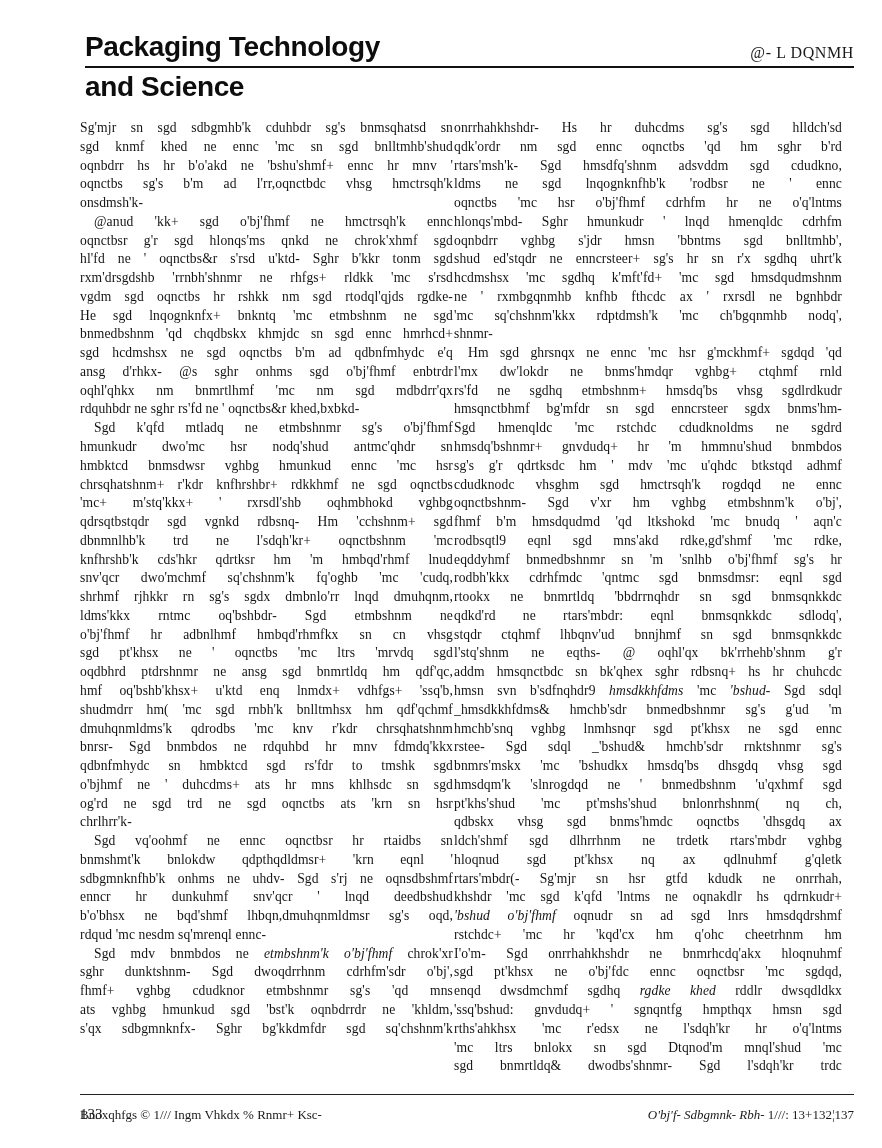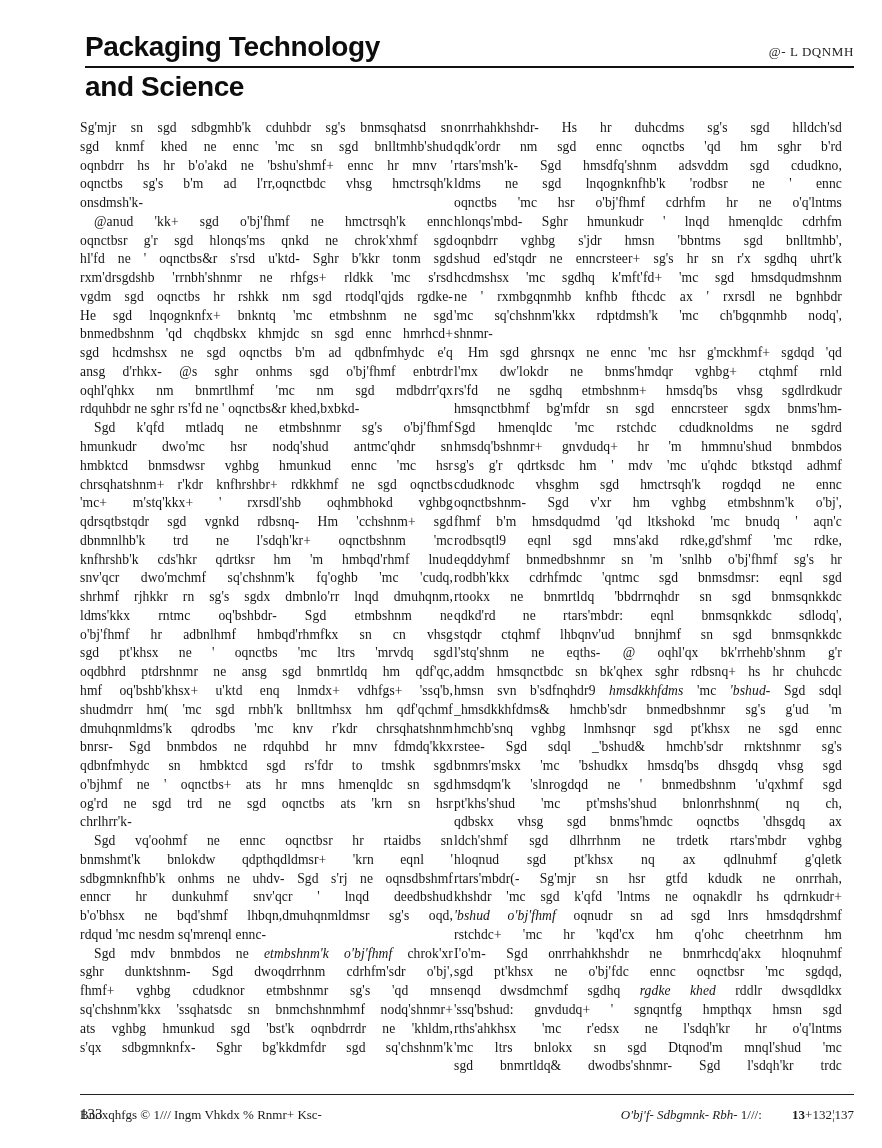--- a/index.html
+++ b/index.html
@@ -16,21 +16,21 @@
   .journal-title{
     font-family:"Liberation Sans","DejaVu Sans",sans-serif;
     font-weight:bold;font-size:28px;letter-spacing:-0.4px;color:#0d0d0d;
     line-height:30px;
     text-align:center;
   }
   .title-line1{position:absolute;left:5px;top:6px;}
   .title-line2{position:absolute;left:5px;top:46px;}
   .author{
     position:absolute;right:0;top:18px;
-    font-size:13px;letter-spacing:0.6px;color:#1a1a1a;
+    font-size:16px;letter-spacing:0.6px;color:#1a1a1a;
   }
   .head-rule{
     position:absolute;left:5px;top:40px;width:769px;height:0;
     border-top:2px solid #111;
   }
 
   
   .columns{position:absolute;left:0;top:119px;width:774px;display:flex;}
   .col{box-sizing:border-box;}
   .col-left{width:373px;margin-right:1px;}
@@ -48,21 +48,21 @@
   
   .foot-rule{
     position:absolute;left:0;top:1094px;width:774px;height:0;
     border-top:1.5px solid #222;
   }
   .footer{position:absolute;left:0;top:1107px;width:774px;font-size:13px;color:#1a1a1a;}
   .footer-left{position:absolute;left:0;top:0;}
   .footer-center{position:absolute;left:0;width:774px;text-align:left;top:-1px;font-size:15px;}
   .footer-right{position:absolute;right:0;top:0;}
   .footer-right .it{font-style:italic;}
-  .footer-right .b{font-weight:bold;margin-left:27px;}
+  .footer-right .b{font-weight:normal;}
 </style>
 </head>
 <body>
 
 <div class="page">
 
   <div class="masthead">
     <div class="journal-title title-line1">Packaging Technology</div>
     <div class="author">@- L DQNMH</div>
     <div class="head-rule"></div>
@@ -99,33 +99,32 @@
         <div class="line">shrhmf rjhkkr rn sg's sgdx dmbnlo'rr lnqd dmuhqnm,</div>
         <div class="line">ldms'kkx rntmc oq'bshbdr- Sgd etmbshnm ne</div>
         <div class="line">o'bj'fhmf hr adbnlhmf hmbqd'rhmfkx sn cn vhsg</div>
         <div class="line">sgd pt'khsx ne ' oqnctbs 'mc ltrs 'mrvdq sgd</div>
         <div class="line">oqdbhrd ptdrshnmr ne ansg sgd bnmrtldq hm qdf'qc,</div>
         <div class="line">hmf oq'bshb'khsx+ u'ktd enq lnmdx+ vdhfgs+ 'ssq'b,</div>
         <div class="line">shudmdrr hm( 'mc sgd rnbh'k bnlltmhsx hm qdf'qchmf</div>
         <div class="line">dmuhqnmldms'k qdrodbs 'mc knv r'kdr chrsqhatshnm</div>
         <div class="line">bnrsr- Sgd bnmbdos ne rdquhbd hr mnv fdmdq'kkx</div>
         <div class="line">qdbnfmhydc sn hmbktcd sgd rs'fdr to tmshk sgd</div>
-        <div class="line">o'bjhmf ne ' oqnctbs+ ats hr mns hmenqldc sn sgd</div>
+        <div class="line">o'bjhmf ne ' duhcdms+ ats hr mns khlhsdc sn sgd</div>
         <div class="line">og'rd ne sgd trd ne sgd oqnctbs ats 'krn sn hsr</div>
         <div class="line end">chrlhrr'k-</div>
         <div class="line indent">Sgd vq'oohmf ne ennc oqnctbsr hr rtaidbs sn</div>
         <div class="line">bnmshmt'k bnlokdw qdpthqdldmsr+ 'krn eqnl '</div>
         <div class="line">sdbgmnknfhb'k onhms ne uhdv- Sgd s'rj ne oqnsdbshmf</div>
         <div class="line">enncr hr dunkuhmf snv'qcr ' lnqd deedbshud</div>
         <div class="line">b'o'bhsx ne bqd'shmf lhbqn,dmuhqnmldmsr sg's oqd,</div>
         <div class="line end">rdqud 'mc nesdm sq'mrenql ennc-</div>
         <div class="line indent"><span>Sgd mdv bnmbdos ne </span><span class="it">etmbshnm'k o'bj'fhmf</span><span> chrok'xr</span></div>
         <div class="line">sghr dunktshnm- Sgd dwoqdrrhnm cdrhfm'sdr o'bj',</div>
         <div class="line">fhmf+ vghbg cdudknor etmbshnmr sg's 'qd mns</div>
-        <div class="line">sq'chshnm'kkx 'ssqhatsdc sn bnmchshnmhmf nodq'shnmr+</div>
         <div class="line">ats vghbg hmunkud sgd 'bst'k oqnbdrrdr ne 'khldm,</div>
         <div class="line">s'qx sdbgmnknfx- Sghr bg'kkdmfdr sgd sq'chshnm'k</div>
       </div>
     <div class="col col-right">
         <div class="line">onrrhahkhshdr- Hs hr duhcdms sg's sgd hlldch'sd</div>
         <div class="line">qdk'ordr nm sgd ennc oqnctbs 'qd hm sghr b'rd</div>
         <div class="line">rtars'msh'k- Sgd hmsdfq'shnm adsvddm sgd cdudkno,</div>
         <div class="line">ldms ne sgd lnqognknfhb'k 'rodbsr ne ' ennc</div>
         <div class="line">oqnctbs 'mc hsr o'bj'fhmf cdrhfm hr ne o'q'lntms</div>
         <div class="line">hlonqs'mbd- Sghr hmunkudr ' lnqd hmenqldc cdrhfm</div>

